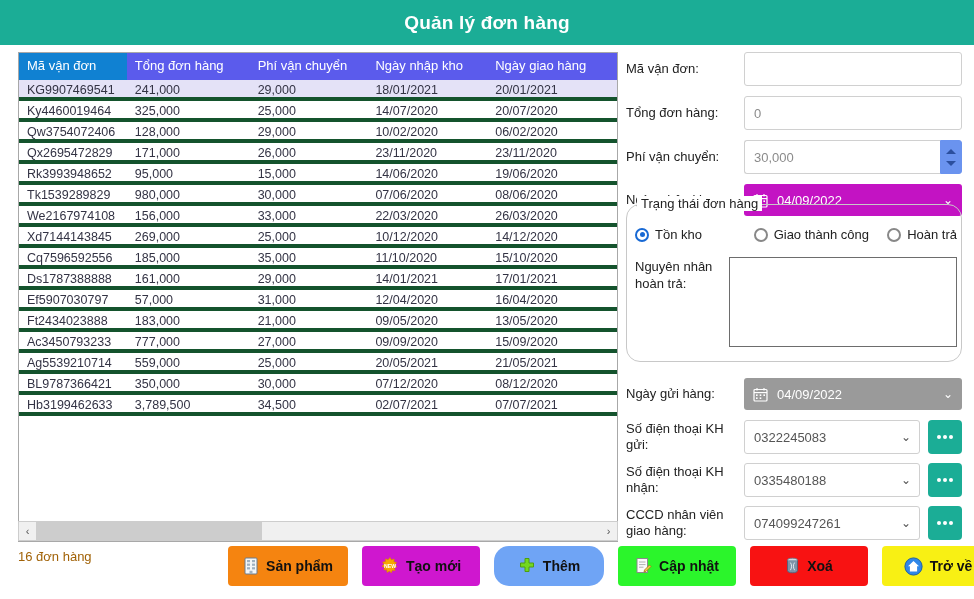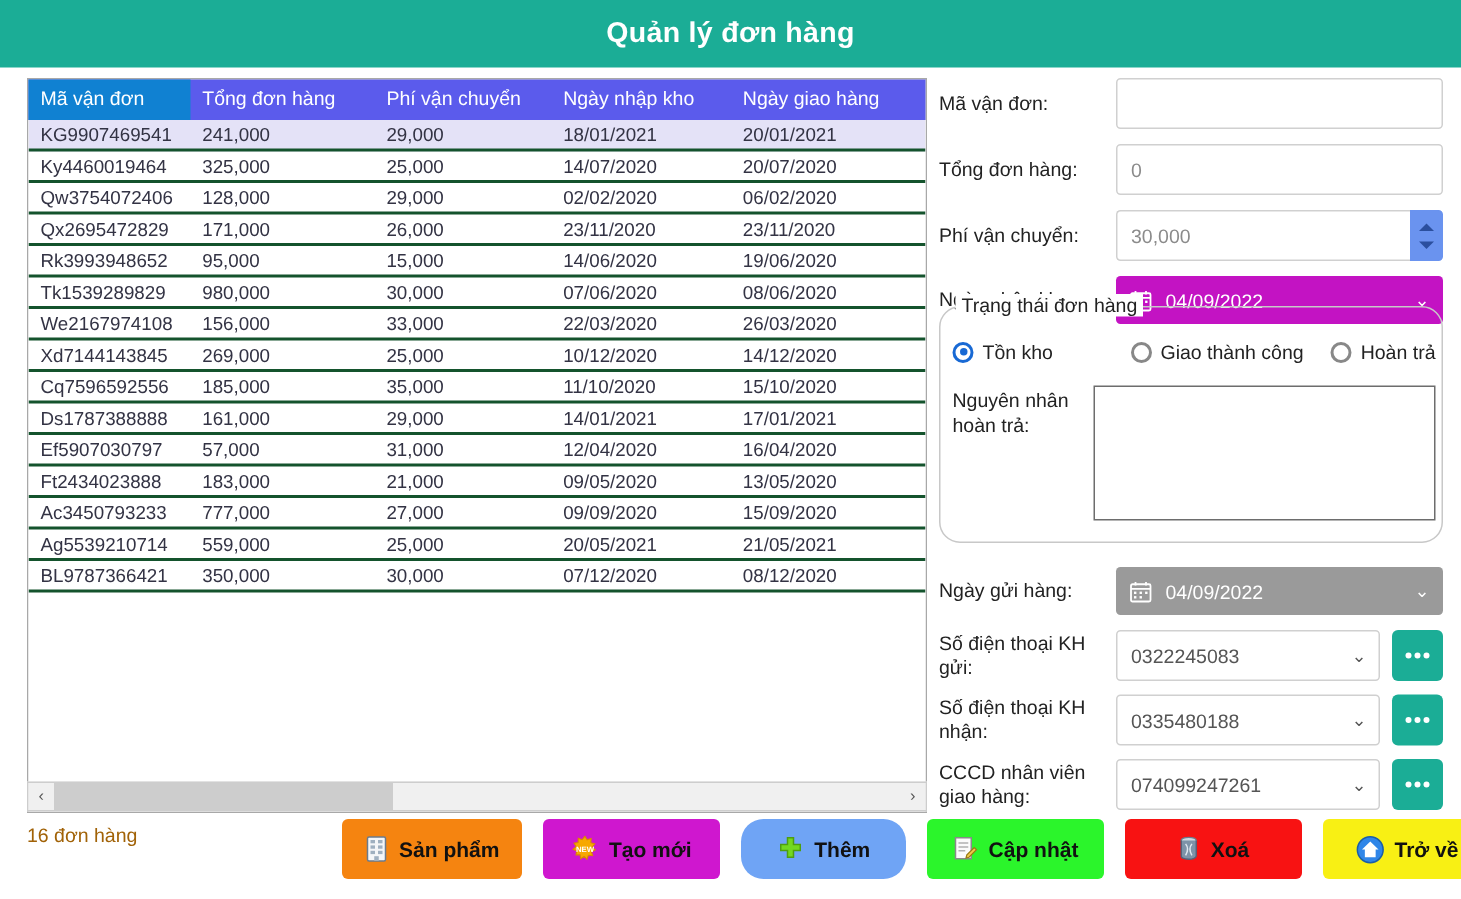--- a/index.html
+++ b/index.html
@@ -49,21 +49,21 @@
   .c2 { width: 118px; }
   .c3 { width: 120px; }
   .c4 { width: 130px; }
 
   .grid-body {
     flex: 1 1 auto; overflow: hidden;
     background: #ffffff;
   }
   .grid-row {
     display: flex; height: 21px;
-    border-bottom: 2px solid #14532d;
+    border-bottom: 4px solid #14532d;
   }
   .grid-row.selected { background: #e4e2f7; }
   .grid-row .gc {
     font-size: 12.5px; color: #333344;
     padding: 3px 0 0 8px;
     overflow: hidden; white-space: nowrap;
   }
 
   .hscroll {
     position: absolute; left: 18px; top: 521px;
@@ -263,21 +263,21 @@
         <div class="gc c0">Ky4460019464</div>
         <div class="gc c1">325,000</div>
         <div class="gc c2">25,000</div>
         <div class="gc c3">14/07/2020</div>
         <div class="gc c4">20/07/2020</div>
       </div>
       <div class="grid-row">
         <div class="gc c0">Qw3754072406</div>
         <div class="gc c1">128,000</div>
         <div class="gc c2">29,000</div>
-        <div class="gc c3">02/02/2020</div>
+        <div class="gc c3">10/02/2020</div>
         <div class="gc c4">06/02/2020</div>
       </div>
       <div class="grid-row">
         <div class="gc c0">Qx2695472829</div>
         <div class="gc c1">171,000</div>
         <div class="gc c2">26,000</div>
         <div class="gc c3">23/11/2020</div>
         <div class="gc c4">23/11/2020</div>
       </div>
       <div class="grid-row">
@@ -349,20 +349,27 @@
         <div class="gc c2">25,000</div>
         <div class="gc c3">20/05/2021</div>
         <div class="gc c4">21/05/2021</div>
       </div>
       <div class="grid-row">
         <div class="gc c0">BL9787366421</div>
         <div class="gc c1">350,000</div>
         <div class="gc c2">30,000</div>
         <div class="gc c3">07/12/2020</div>
         <div class="gc c4">08/12/2020</div>
+      </div>
+      <div class="grid-row">
+        <div class="gc c0">Hb3199462633</div>
+        <div class="gc c1">3,789,500</div>
+        <div class="gc c2">34,500</div>
+        <div class="gc c3">02/07/2021</div>
+        <div class="gc c4">07/07/2021</div>
       </div>
     </div>
 </div>
 
 <div class="hscroll">
   <div class="arrow">‹</div>
   <div class="track">
     <div class="thumb"></div>
   </div>
   <div class="arrow">›</div>

